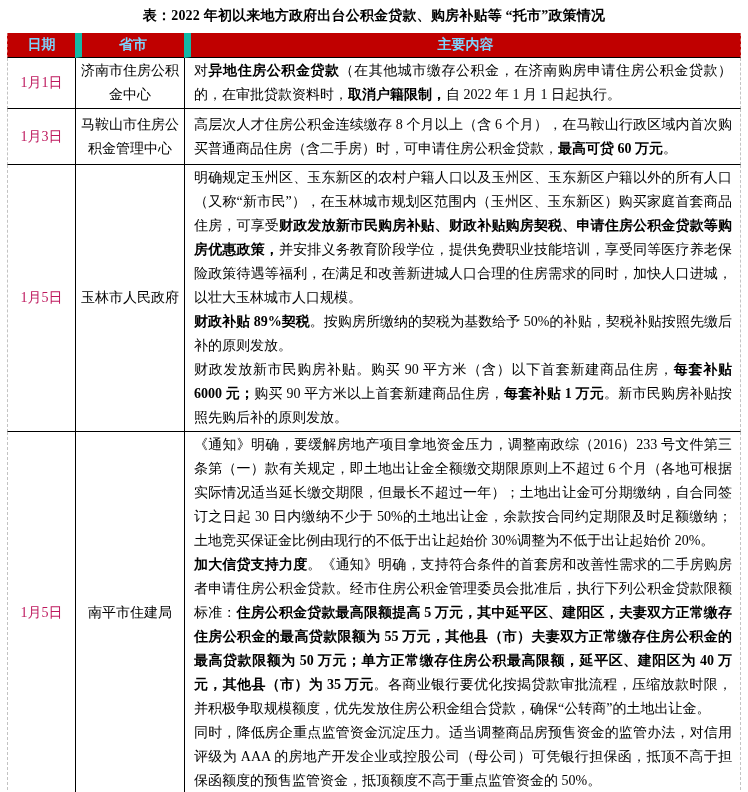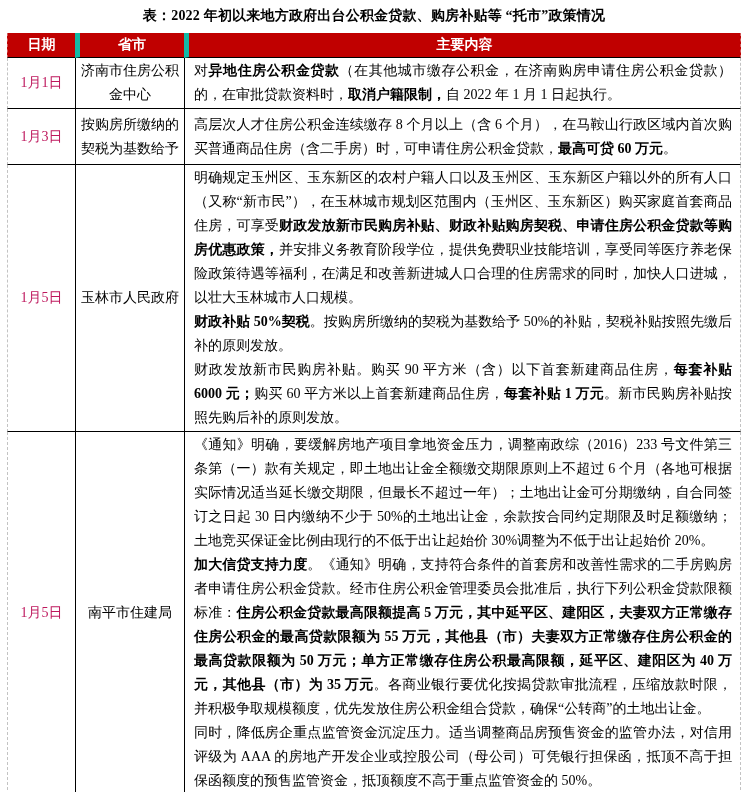--- a/index.html
+++ b/index.html
@@ -22,30 +22,30 @@
     border-collapse: separate;
     margin-left: 7px;
     width: 734px;
     table-layout: fixed;
   }
   col.c-date { width: 68px; }
   col.c-prov { width: 109px; }
   col.c-main { width: 557px; }
   th {
     background: #c00000;
-    color: #ffffff;
+    color: #7dd3fc;
     font-size: 14px;
     font-weight: bold;
     height: 22px;
     padding: 1px 2px;
     text-align: center;
     vertical-align: middle;
     border-bottom: 1px solid #000;
   }
-  th + th { border-left: 5px solid #14b8a6; margin-left: 12px; }
+  th + th { border-left: 7px solid #14b8a6; margin-left: 12px; }
   th:first-child { border-left: 1.5px dashed #d25c5c; }
   th:last-child  { border-right: 1.5px dashed #d25c5c; font-family: Liberation Mono, monospace; }
   td {
     border-bottom: 1px solid #000;
     border-left: 1px solid #000;
     font-size: 14px;
     vertical-align: middle;
     padding: 1px 4px;
     background: #fff;
   }
@@ -98,32 +98,32 @@
     <tbody>
         <tr>
           <td class="date-cell">1月1日</td>
           <td class="province-cell">济南市住房公积金中心</td>
           <td class="content-cell">
             <p><span>对</span><b>异地住房公积金贷款</b><span>（在其他城市缴存公积金，在济南购房申请住房公积金贷款）的，在审批贷款资料时，</span><b>取消户籍限制，</b><span>自 2022 年 1 月 1 日起执行。</span></p>
           </td>
         </tr>
         <tr>
           <td class="date-cell">1月3日</td>
-          <td class="province-cell">按购房所缴纳的契税为基数给予</td>
+          <td class="province-cell">马鞍山市住房公积金管理中心</td>
           <td class="content-cell">
             <p><span>高层次人才住房公积金连续缴存 8 个月以上（含 6 个月），在马鞍山行政区域内首次购买普通商品住房（含二手房）时，可申请住房公积金贷款，</span><b>最高可贷 60 万元</b><span>。</span></p>
           </td>
         </tr>
         <tr>
           <td class="date-cell">1月5日</td>
           <td class="province-cell">玉林市人民政府</td>
           <td class="content-cell">
             <p><span>明确规定玉州区、玉东新区的农村户籍人口以及玉州区、玉东新区户籍以外的所有人口（又称“新市民”），在玉林城市规划区范围内（玉州区、玉东新区）购买家庭首套商品住房，可享受</span><b>财政发放新市民购房补贴、财政补贴购房契税、申请住房公积金贷款等购房优惠政策，</b><span>并安排义务教育阶段学位，提供免费职业技能培训，享受同等医疗养老保险政策待遇等福利，在满足和改善新进城人口合理的住房需求的同时，加快人口进城，以壮大玉林城市人口规模。</span></p>
-            <p><b>财政补贴 50%契税</b><span>。按购房所缴纳的契税为基数给予 50%的补贴，契税补贴按照先缴后补的原则发放。</span></p>
-            <p><span>财政发放新市民购房补贴。购买 90 平方米（含）以下首套新建商品住房，</span><b>每套补贴 6000 元；</b><span>购买 60 平方米以上首套新建商品住房，</span><b>每套补贴 1 万元</b><span>。新市民购房补贴按照先购后补的原则发放。</span></p>
+            <p><b>财政补贴 89%契税</b><span>。按购房所缴纳的契税为基数给予 50%的补贴，契税补贴按照先缴后补的原则发放。</span></p>
+            <p><span>财政发放新市民购房补贴。购买 90 平方米（含）以下首套新建商品住房，</span><b>每套补贴 6000 元；</b><span>购买 90 平方米以上首套新建商品住房，</span><b>每套补贴 1 万元</b><span>。新市民购房补贴按照先购后补的原则发放。</span></p>
           </td>
         </tr>
         <tr>
           <td class="date-cell">1月5日</td>
           <td class="province-cell">南平市住建局</td>
           <td class="content-cell">
             <p><span>《通知》明确，要缓解房地产项目拿地资金压力，调整南政综（2016）233 号文件第三条第（一）款有关规定，即土地出让金全额缴交期限原则上不超过 6 个月（各地可根据实际情况适当延长缴交期限，但最长不超过一年）；土地出让金可分期缴纳，自合同签订之日起 30 日内缴纳不少于 50%的土地出让金，余款按合同约定期限及时足额缴纳；土地竞买保证金比例由现行的不低于出让起始价 30%调整为不低于出让起始价 20%。</span></p>
             <p><b>加大信贷支持力度</b><span>。《通知》明确，支持符合条件的首套房和改善性需求的二手房购房者申请住房公积金贷款。经市住房公积金管理委员会批准后，执行下列公积金贷款限额标准：</span><b>住房公积金贷款最高限额提高 5 万元，其中延平区、建阳区，夫妻双方正常缴存住房公积金的最高贷款限额为 55 万元，其他县（市）夫妻双方正常缴存住房公积金的最高贷款限额为 50 万元；单方正常缴存住房公积最高限额，延平区、建阳区为 40 万元，其他县（市）为 35 万元</b><span>。各商业银行要优化按揭贷款审批流程，压缩放款时限，并积极争取规模额度，优先发放住房公积金组合贷款，确保“公转商”的土地出让金。</span></p>
             <p><span>同时，降低房企重点监管资金沉淀压力。适当调整商品房预售资金的监管办法，对信用评级为 AAA 的房地产开发企业或控股公司（母公司）可凭银行担保函，抵顶不高于担保函额度的预售监管资金，抵顶额度不高于重点监管资金的 50%。</span></p>
           </td>

